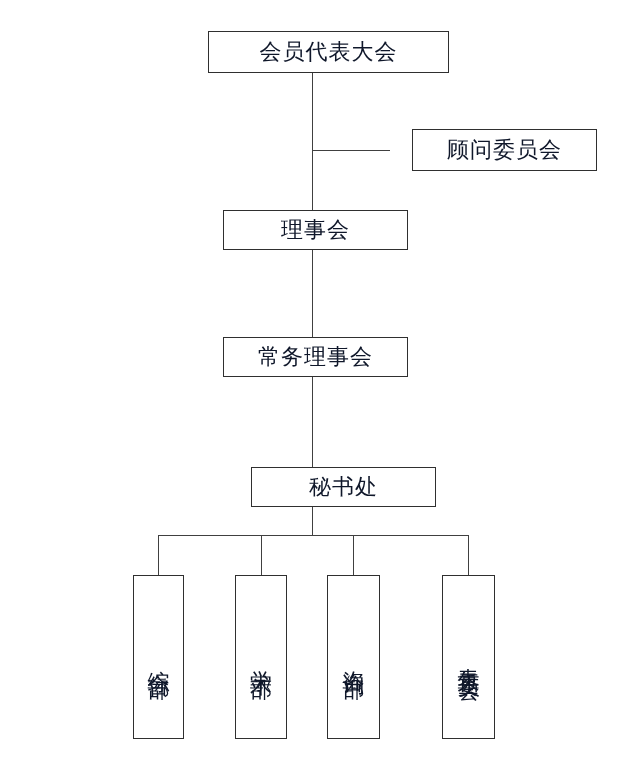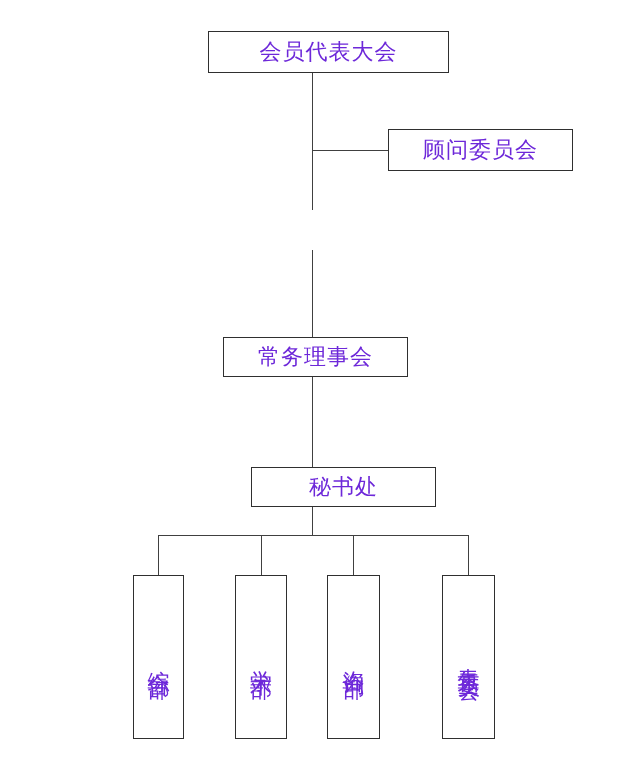--- a/index.html
+++ b/index.html
@@ -6,21 +6,21 @@
     margin: 0;
     padding: 0;
     background: #ffffff;
   }
   .canvas {
     position: relative;
     width: 631px;
     height: 767px;
     background: #ffffff;
     font-family: "Liberation Serif", "DejaVu Serif", serif;
-    color: #6d28d9;
+    color: #0f172a;
     overflow: hidden;
   }
   .box {
     position: absolute;
     box-sizing: border-box;
     border: 1px solid #2f2f2f;
     background: #ffffff;
     display: flex;
     align-items: center;
     justify-content: center;
@@ -55,24 +55,27 @@
   <div class="line" style="left:158px; top:535px; width:311px; height:1px;"></div>
   <div class="line" style="left:158px; top:535px; width:1px;  height:40px;"></div>
   <div class="line" style="left:261px; top:535px; width:1px;  height:40px;"></div>
   <div class="line" style="left:353px; top:535px; width:1px;  height:40px;"></div>
   <div class="line" style="left:468px; top:535px; width:1px;  height:40px;"></div>
 
   <div class="box h-box" style="left:208px; top:31px;  width:241px; height:42px;">
     <span>会员代表大会</span>
   </div>
 
-  <div class="box h-box" style="left:388px; top:129px; width:185px; height:42px;">
+  <div class="box h-box" style="left:412px; top:129px; width:185px; height:42px;">
     <span>顾问委员会</span>
   </div>
 
+  <div class="box h-box" style="left:223px; top:210px; width:185px; height:40px;">
+    <span>理事会</span>
+  </div>
 
   <div class="box h-box" style="left:223px; top:337px; width:185px; height:40px;font-family:Liberation Serif, serif;">
     <span>常务理事会</span>
   </div>
 
   <div class="box h-box" style="left:223px; top:467px; width:185px; height:40px;margin-left:28px;">
     <span>秘书处</span>
   </div>
 
   <div class="box v-box" style="left:133px; top:575px; width:51px; height:164px;">

